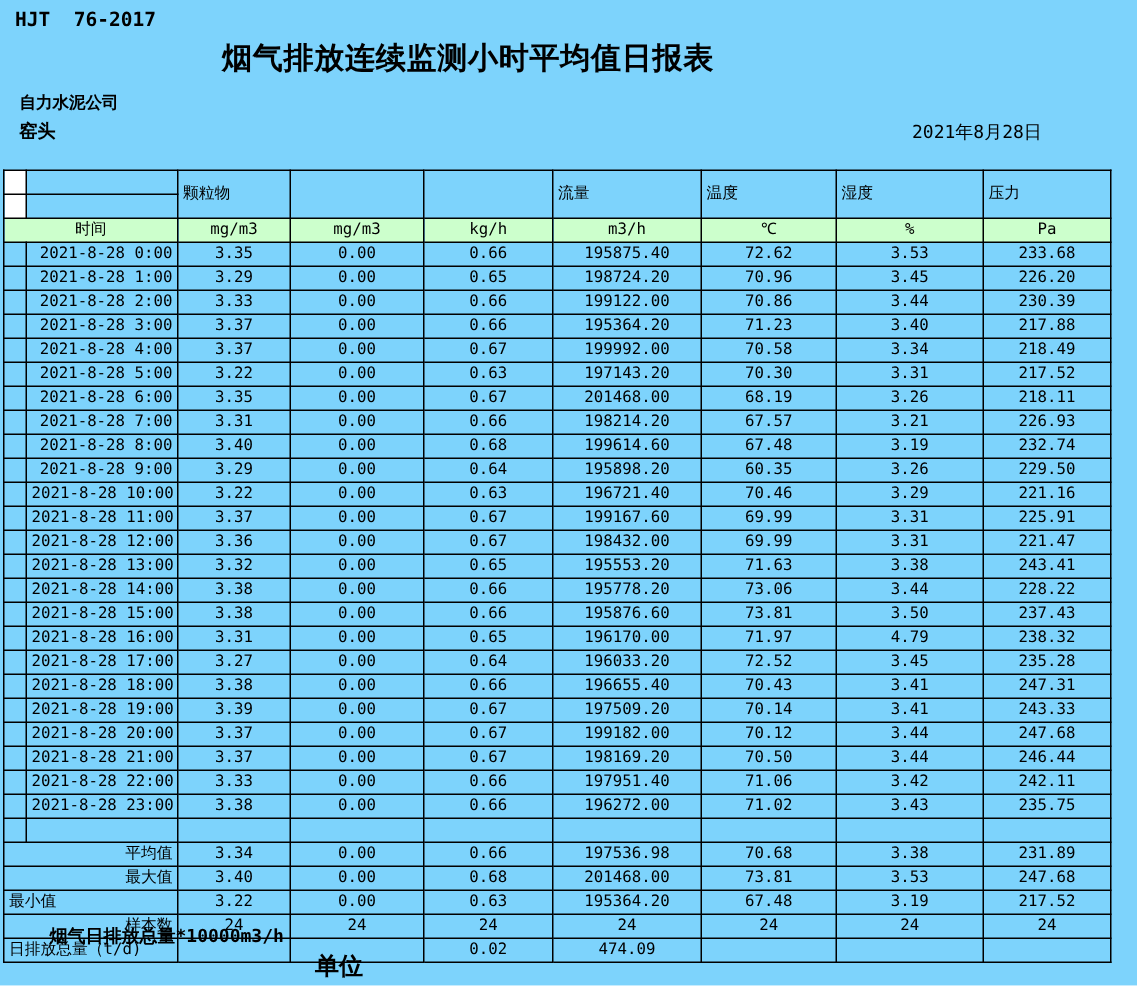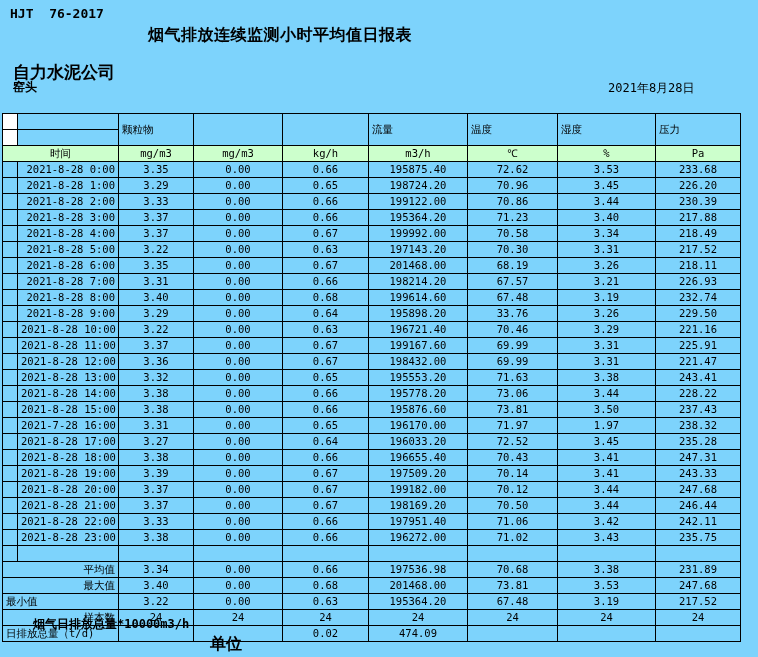--- a/index.html
+++ b/index.html
@@ -1,21 +1,21 @@
 <!DOCTYPE html>
 <html><head>
 <meta charset="utf-8">
 <style>
   html,body{margin:0;padding:0;background:#fff;}
   #page{position:relative;width:758px;height:657px;background:#7dd3fc;
         font-family:"DejaVu Sans Mono","Liberation Mono",monospace;color:#000;overflow:hidden;}
 
   .doc-code{position:absolute;left:10px;top:6px;font-size:13px;font-weight:bold;white-space:pre;}
-  .doc-title{position:absolute;left:148px;top:25px;font-size:16px;font-weight:bold;letter-spacing:0.5px;}
-  .company{position:absolute;left:13px;top:61px;font-size:17px;font-weight:bold;}
+  .doc-title{position:absolute;left:148px;top:25px;font-size:20px;font-weight:bold;letter-spacing:0.5px;}
+  .company{position:absolute;left:13px;top:61px;font-size:11px;font-weight:bold;}
   .station{position:absolute;left:13px;top:79px;font-size:12px;font-weight:bold;}
   .report-date{position:absolute;left:608px;top:80px;font-size:12px;}
 
   #report-table{position:absolute;left:2px;top:113px;border-collapse:collapse;table-layout:fixed;width:738px;}
   #report-table td{border:1px solid #000;font-size:10.5px;line-height:13px;height:15px;
                    padding:0 3px;overflow:hidden;white-space:nowrap;}
   tr.hdr1 td,tr.hdr2 td{height:14px;}
   tr.unit-row td{height:16px;}
   td.nb{border:none;background:#fff;}
   .green{background:#CCFFCC;}
@@ -179,21 +179,21 @@
           <td class="c">3.19</td>
           <td class="c">232.74</td>
         </tr>
         <tr>
           <td class=""></td>
           <td class="r time">2021-8-28 9:00</td>
           <td class="c">3.29</td>
           <td class="c">0.00</td>
           <td class="c">0.64</td>
           <td class="c">195898.20</td>
-          <td class="c">33.76</td>
+          <td class="c">60.35</td>
           <td class="c">3.26</td>
           <td class="c">229.50</td>
         </tr>
         <tr>
           <td class=""></td>
           <td class="r time">2021-8-28 10:00</td>
           <td class="c">3.22</td>
           <td class="c">0.00</td>
           <td class="c">0.63</td>
           <td class="c">196721.40</td>
@@ -251,27 +251,27 @@
           <td class="c">3.38</td>
           <td class="c">0.00</td>
           <td class="c">0.66</td>
           <td class="c">195876.60</td>
           <td class="c">73.81</td>
           <td class="c">3.50</td>
           <td class="c">237.43</td>
         </tr>
         <tr>
           <td class=""></td>
-          <td class="r time">2021-7-28 16:00</td>
+          <td class="r time">2021-8-28 16:00</td>
           <td class="c">3.31</td>
           <td class="c">0.00</td>
           <td class="c">0.65</td>
           <td class="c">196170.00</td>
           <td class="c">71.97</td>
-          <td class="c">1.97</td>
+          <td class="c">4.79</td>
           <td class="c">238.32</td>
         </tr>
         <tr>
           <td class=""></td>
           <td class="r time">2021-8-28 17:00</td>
           <td class="c">3.27</td>
           <td class="c">0.00</td>
           <td class="c">0.64</td>
           <td class="c">196033.20</td>
           <td class="c">72.52</td>

